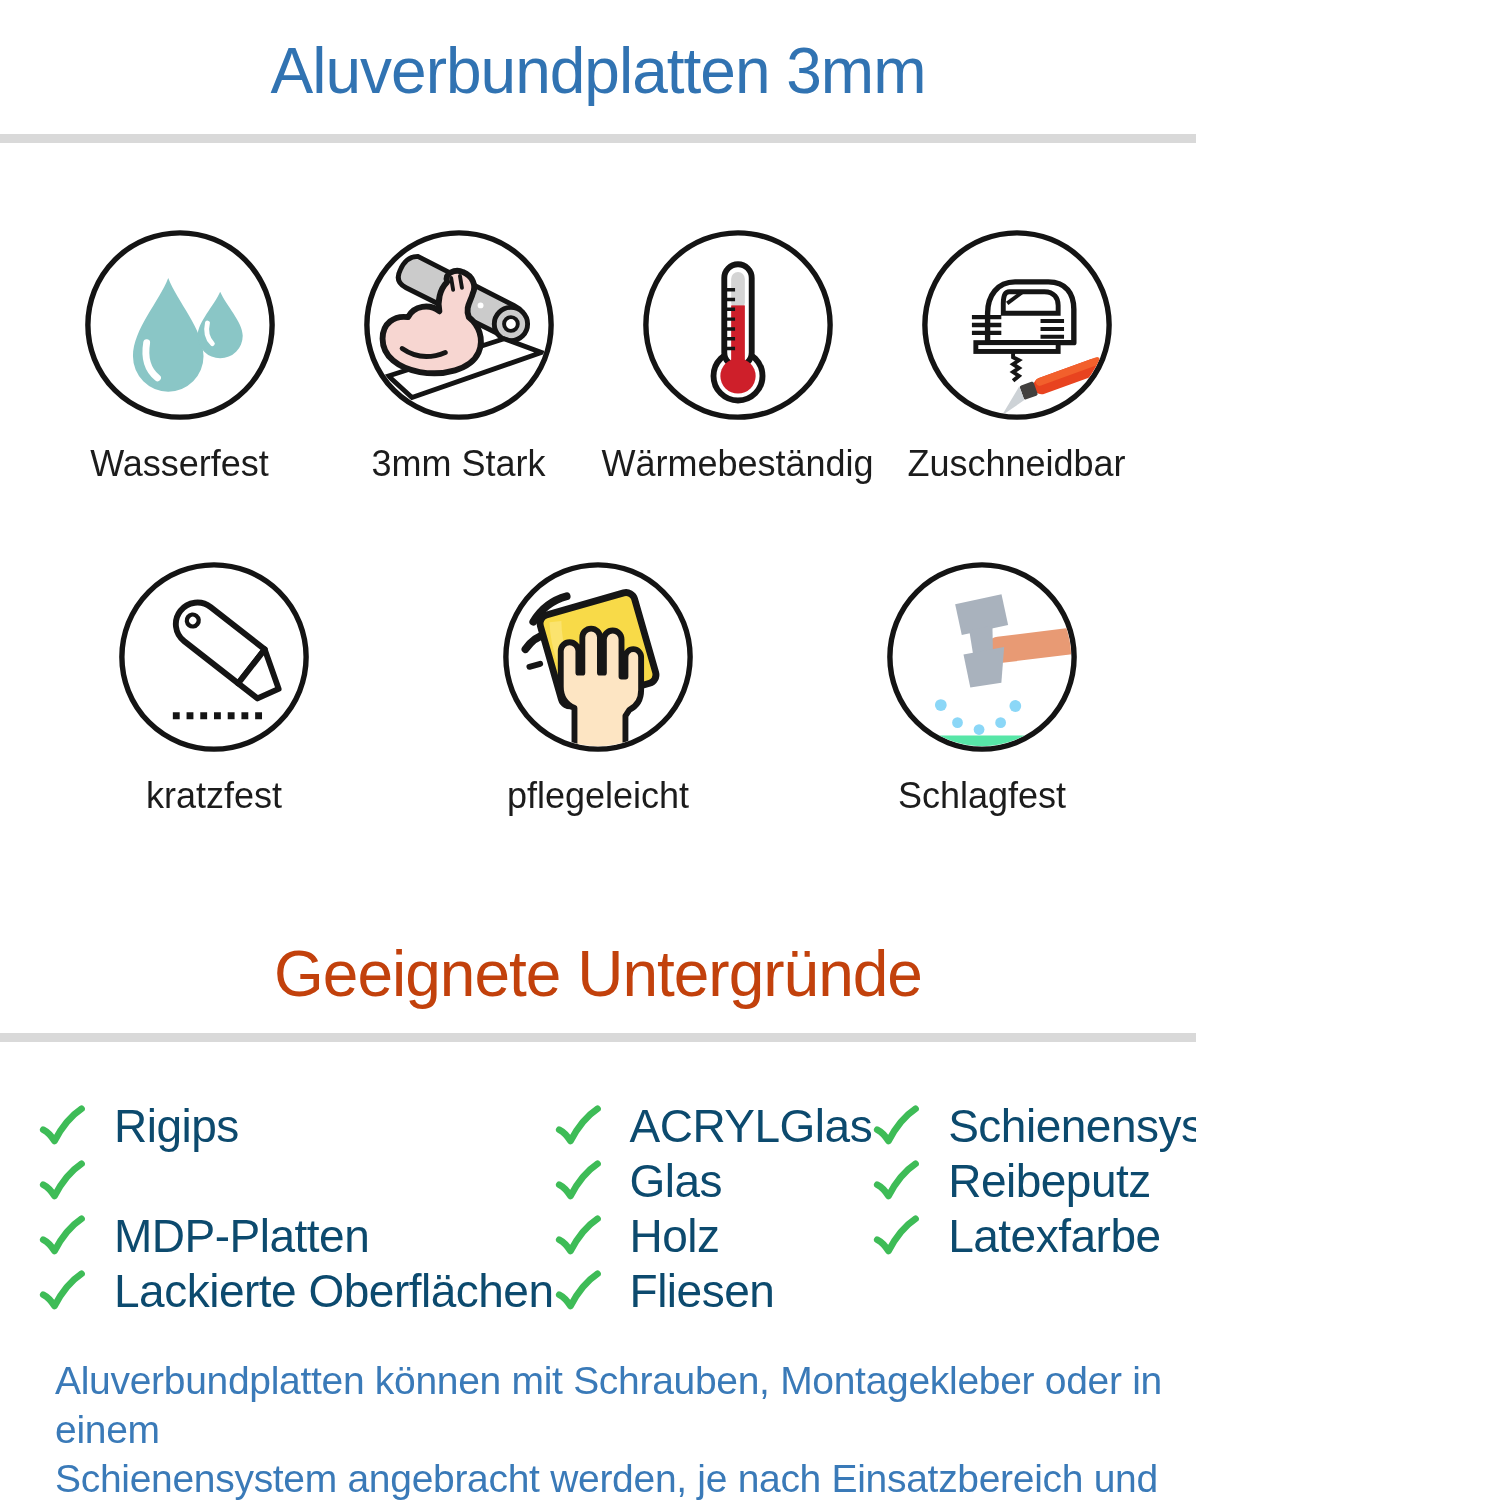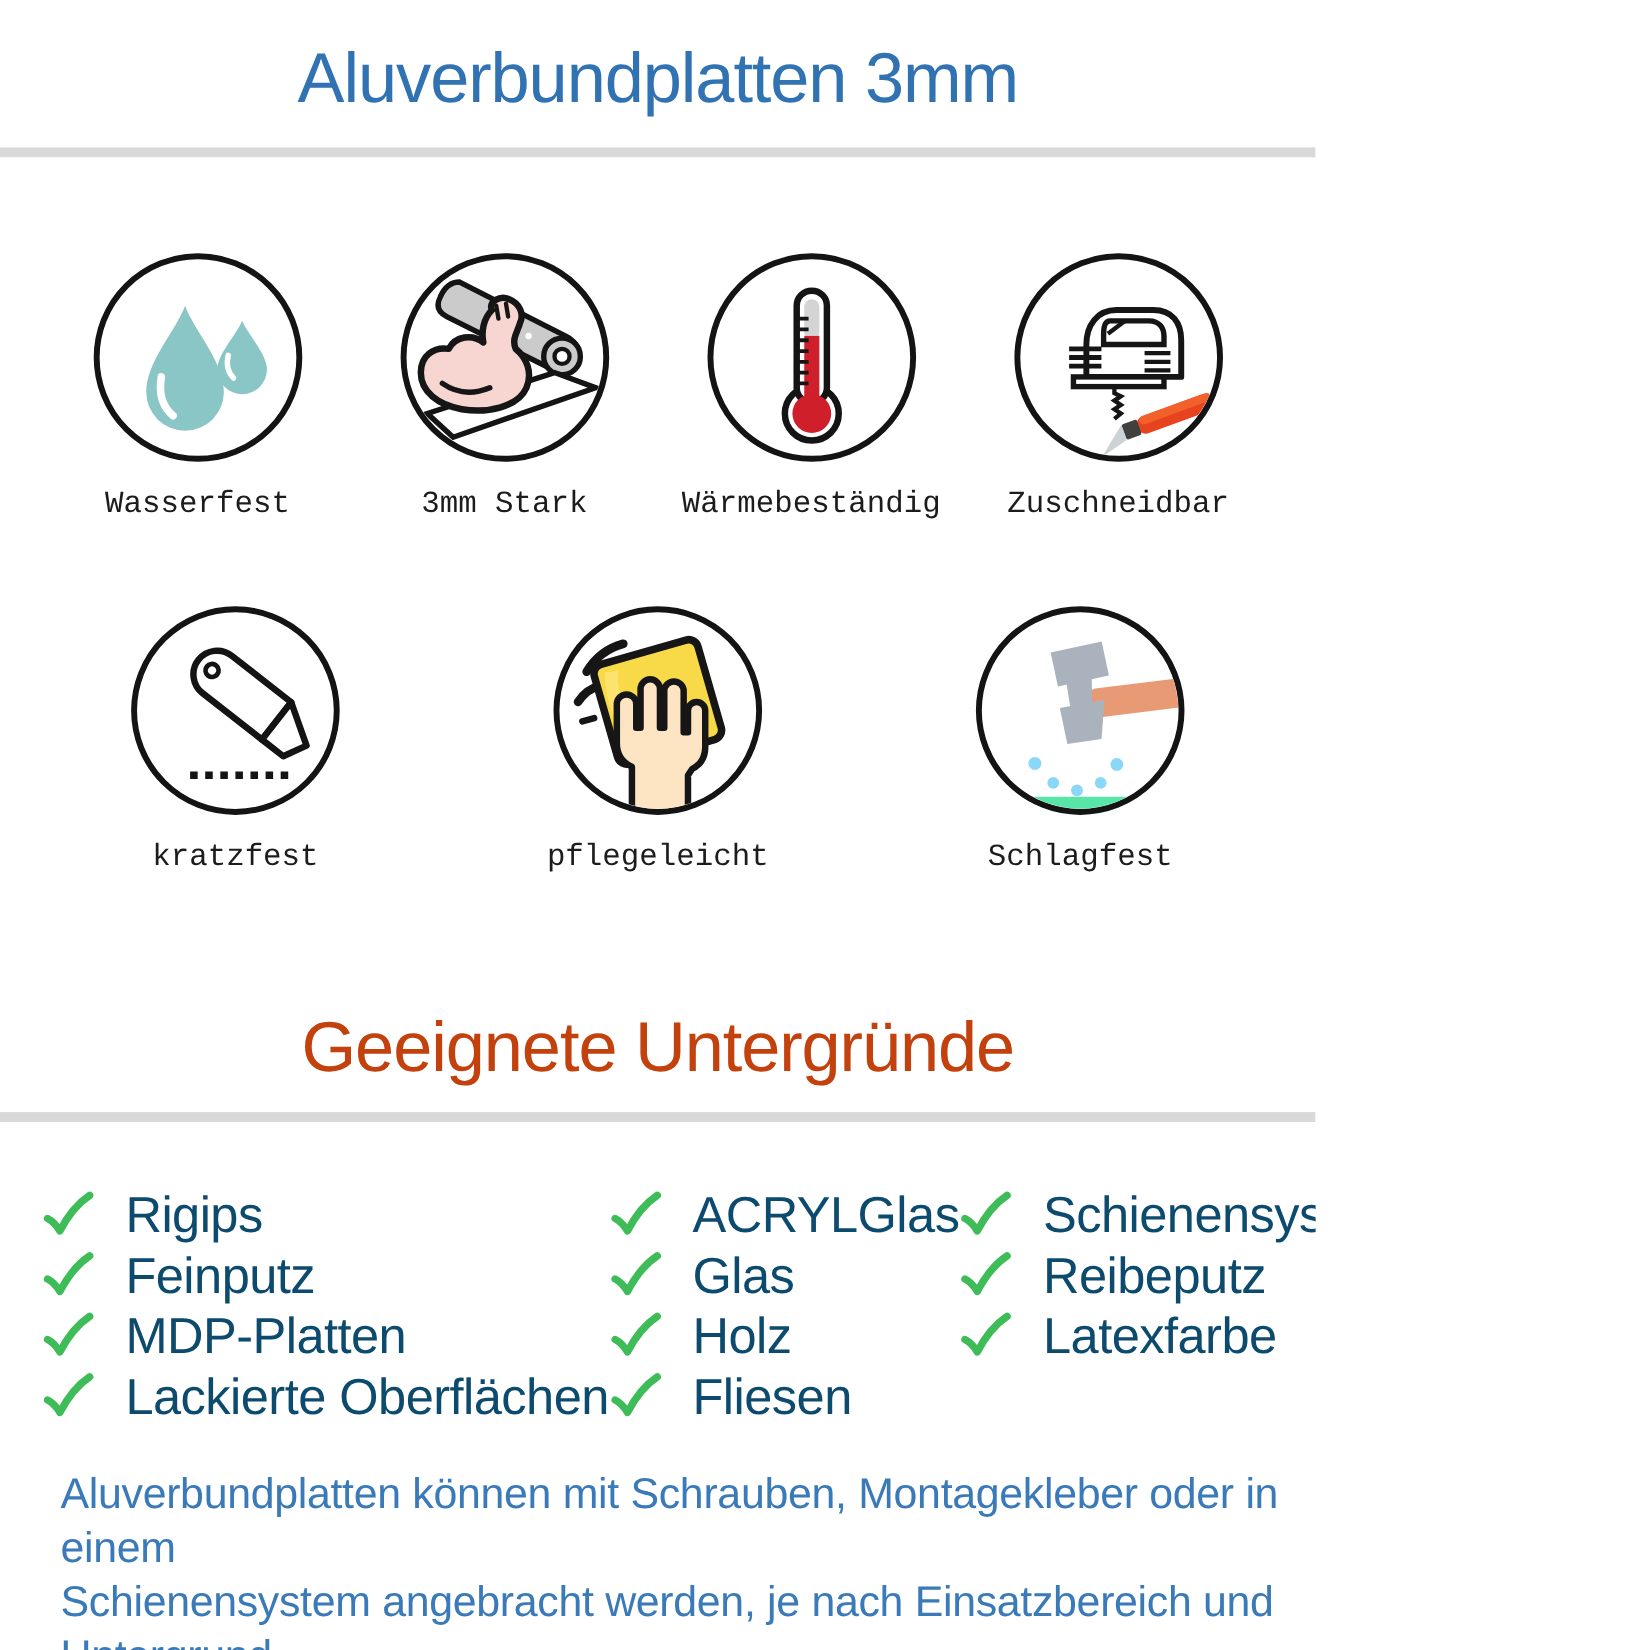--- a/index.html
+++ b/index.html
@@ -18,21 +18,21 @@
   .divider{width:100%;height:9px;background:#d9d9d9;}
   .div1{margin-top:26px;}
   .div2{margin-top:22px;}
   .features-row{display:flex;justify-content:space-between;}
   .row1{margin:84px 40px 0 40px;}
   .row2{margin:74px auto 0 auto;width:1134px;gap:18px;}
   .row2 .feature{width:378px;}
   .row1 .feature{width:355px;}
   .feature{display:flex;flex-direction:column;align-items:center;}
   .circle-wrap{width:196px;height:196px;}
-  .feature-label{margin-top:20px;font-size:28px;color:#1c1c1c;white-space:nowrap;font-family:Liberation Mono, monospace;}
+  .feature-label{margin-top:20px;font-size:36px;color:#1c1c1c;white-space:nowrap;}
   .substrates{display:flex;align-items:flex-start;padding-left:38px;margin-top:56px;}
   .col1{width:584px;}
   .col2{width:428px;}
   .col3{width:440px;}
   .li{display:flex;align-items:center;height:55px;}
   .check{width:48px;height:44px;flex:0 0 48px;margin-right:28px;}
   .li-label{font-size:46px;color:#0c4a6e;letter-spacing:-0.5px;white-space:nowrap;}
   .footer{
     margin:38px 30px 0 55px;font-size:39px;line-height:1.26;color:#3a7ab8;
     letter-spacing:-0.3px;
@@ -214,21 +214,20 @@
       <div class="li">
         <svg class="check" viewBox="0 0 64 58">
             <path d="M7 34 Q15 38 22 49 Q37 20 58 6" stroke="#3ebc57" stroke-width="9" fill="none" stroke-linecap="round" stroke-linejoin="round"></path>
           </svg>
         <span class="li-label">Rigips</span>
       </div>
       <div class="li">
         <svg class="check" viewBox="0 0 64 58">
             <path d="M7 34 Q15 38 22 49 Q37 20 58 6" stroke="#3ebc57" stroke-width="9" fill="none" stroke-linecap="round" stroke-linejoin="round"></path>
           </svg>
-        <span class="li-label">Feinputz</span>
       </div>
       <div class="li">
         <svg class="check" viewBox="0 0 64 58">
             <path d="M7 34 Q15 38 22 49 Q37 20 58 6" stroke="#3ebc57" stroke-width="9" fill="none" stroke-linecap="round" stroke-linejoin="round"></path>
           </svg>
         <span class="li-label">MDP-Platten</span>
       </div>
       <div class="li">
         <svg class="check" viewBox="0 0 64 58">
             <path d="M7 34 Q15 38 22 49 Q37 20 58 6" stroke="#3ebc57" stroke-width="9" fill="none" stroke-linecap="round" stroke-linejoin="round"></path>

